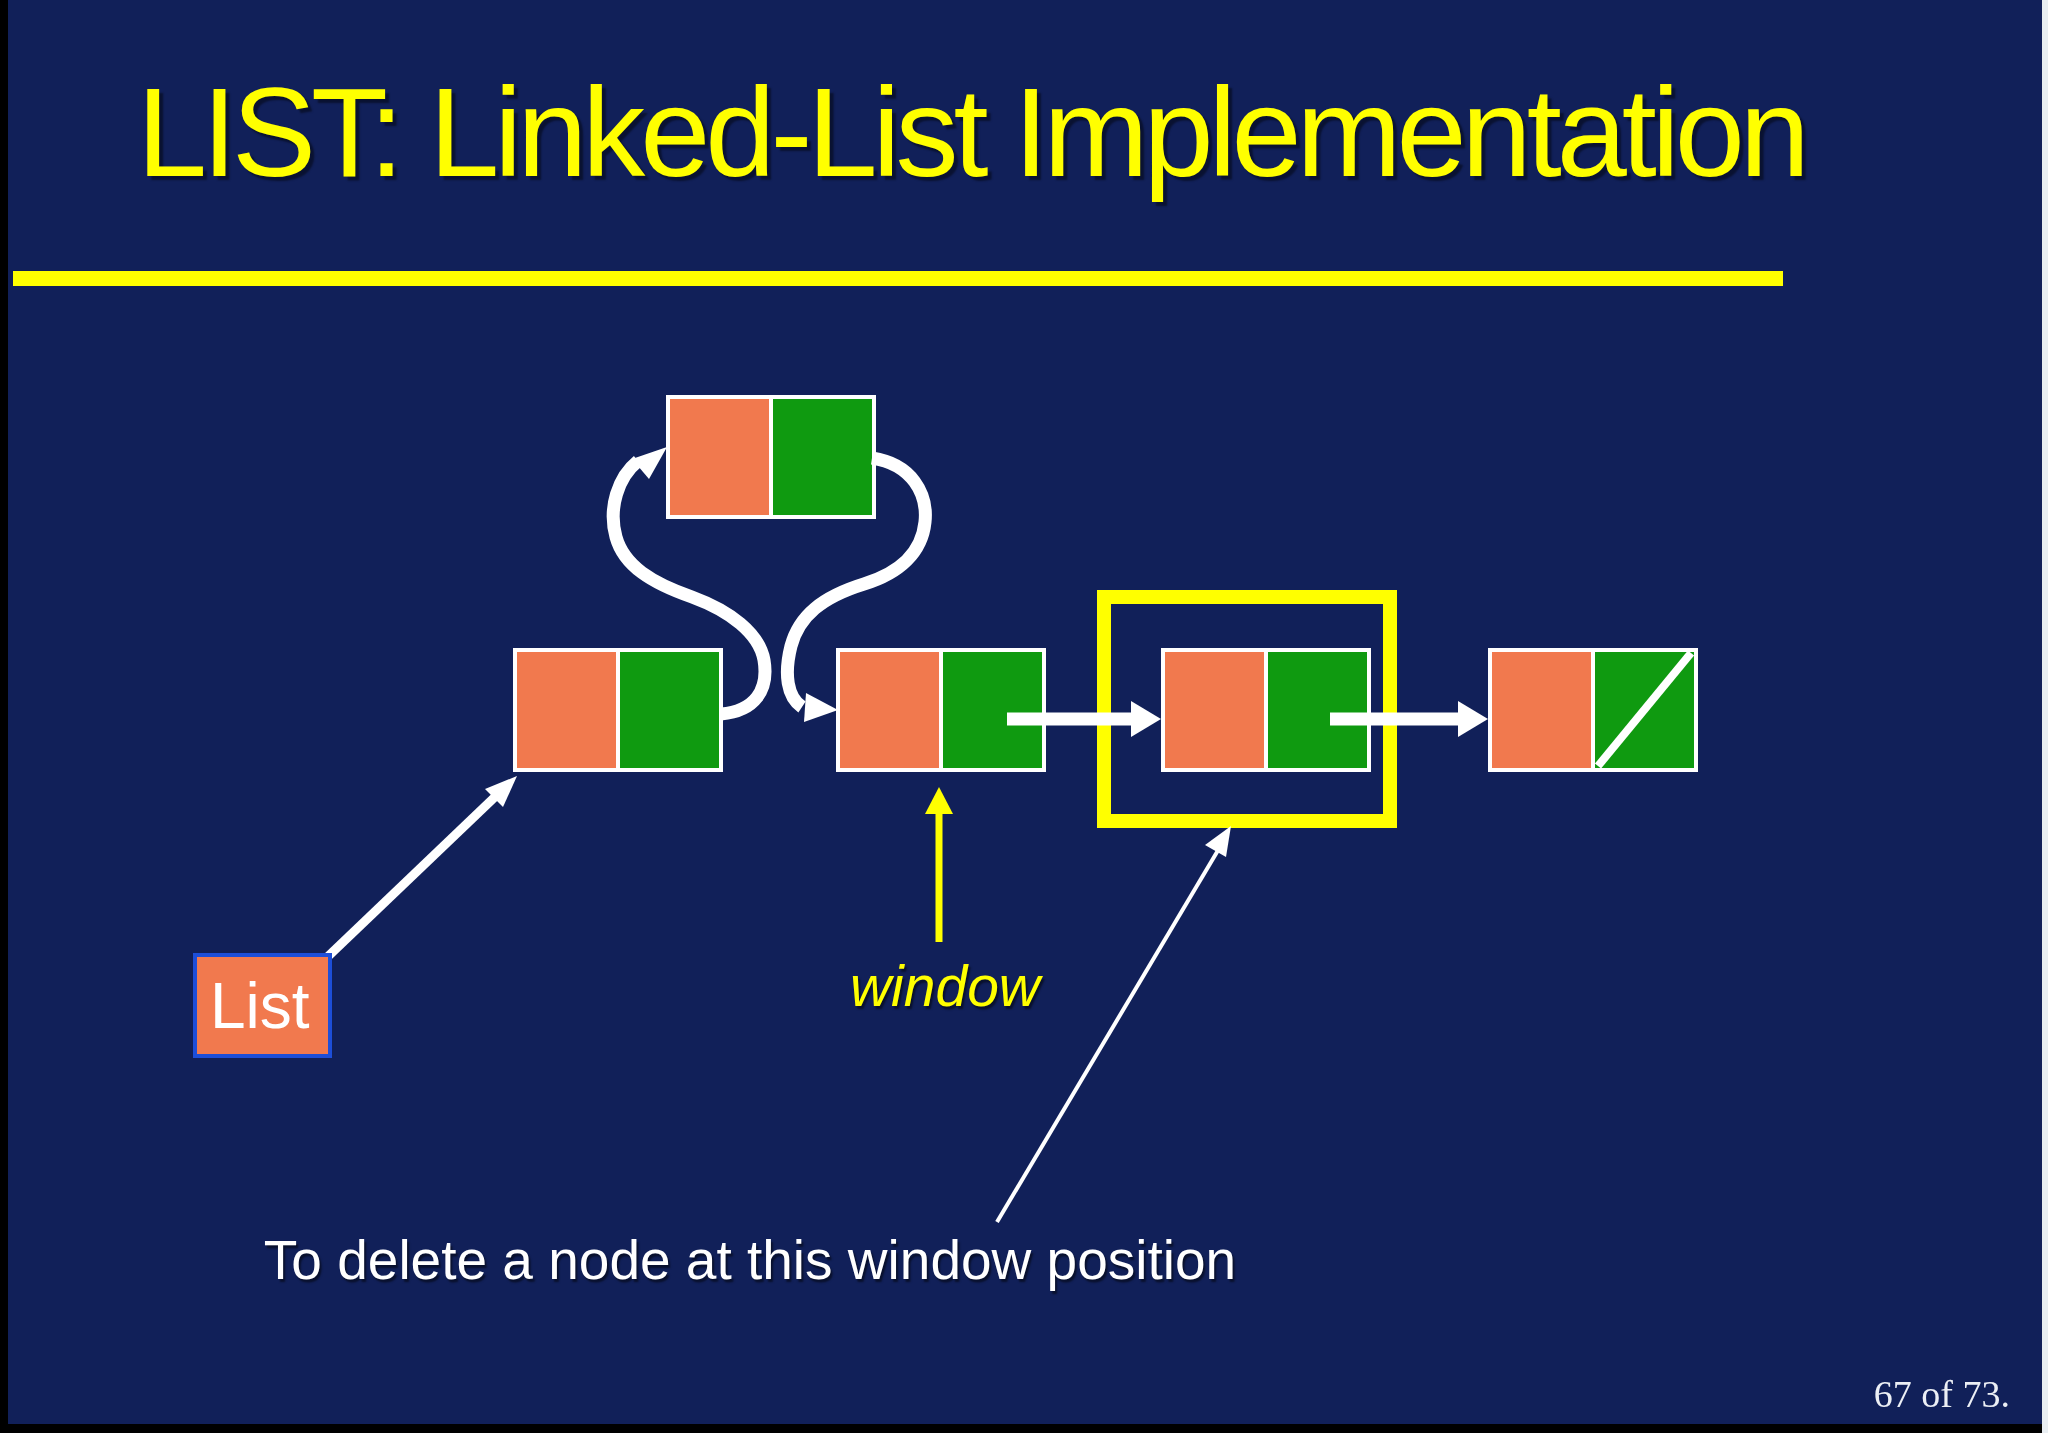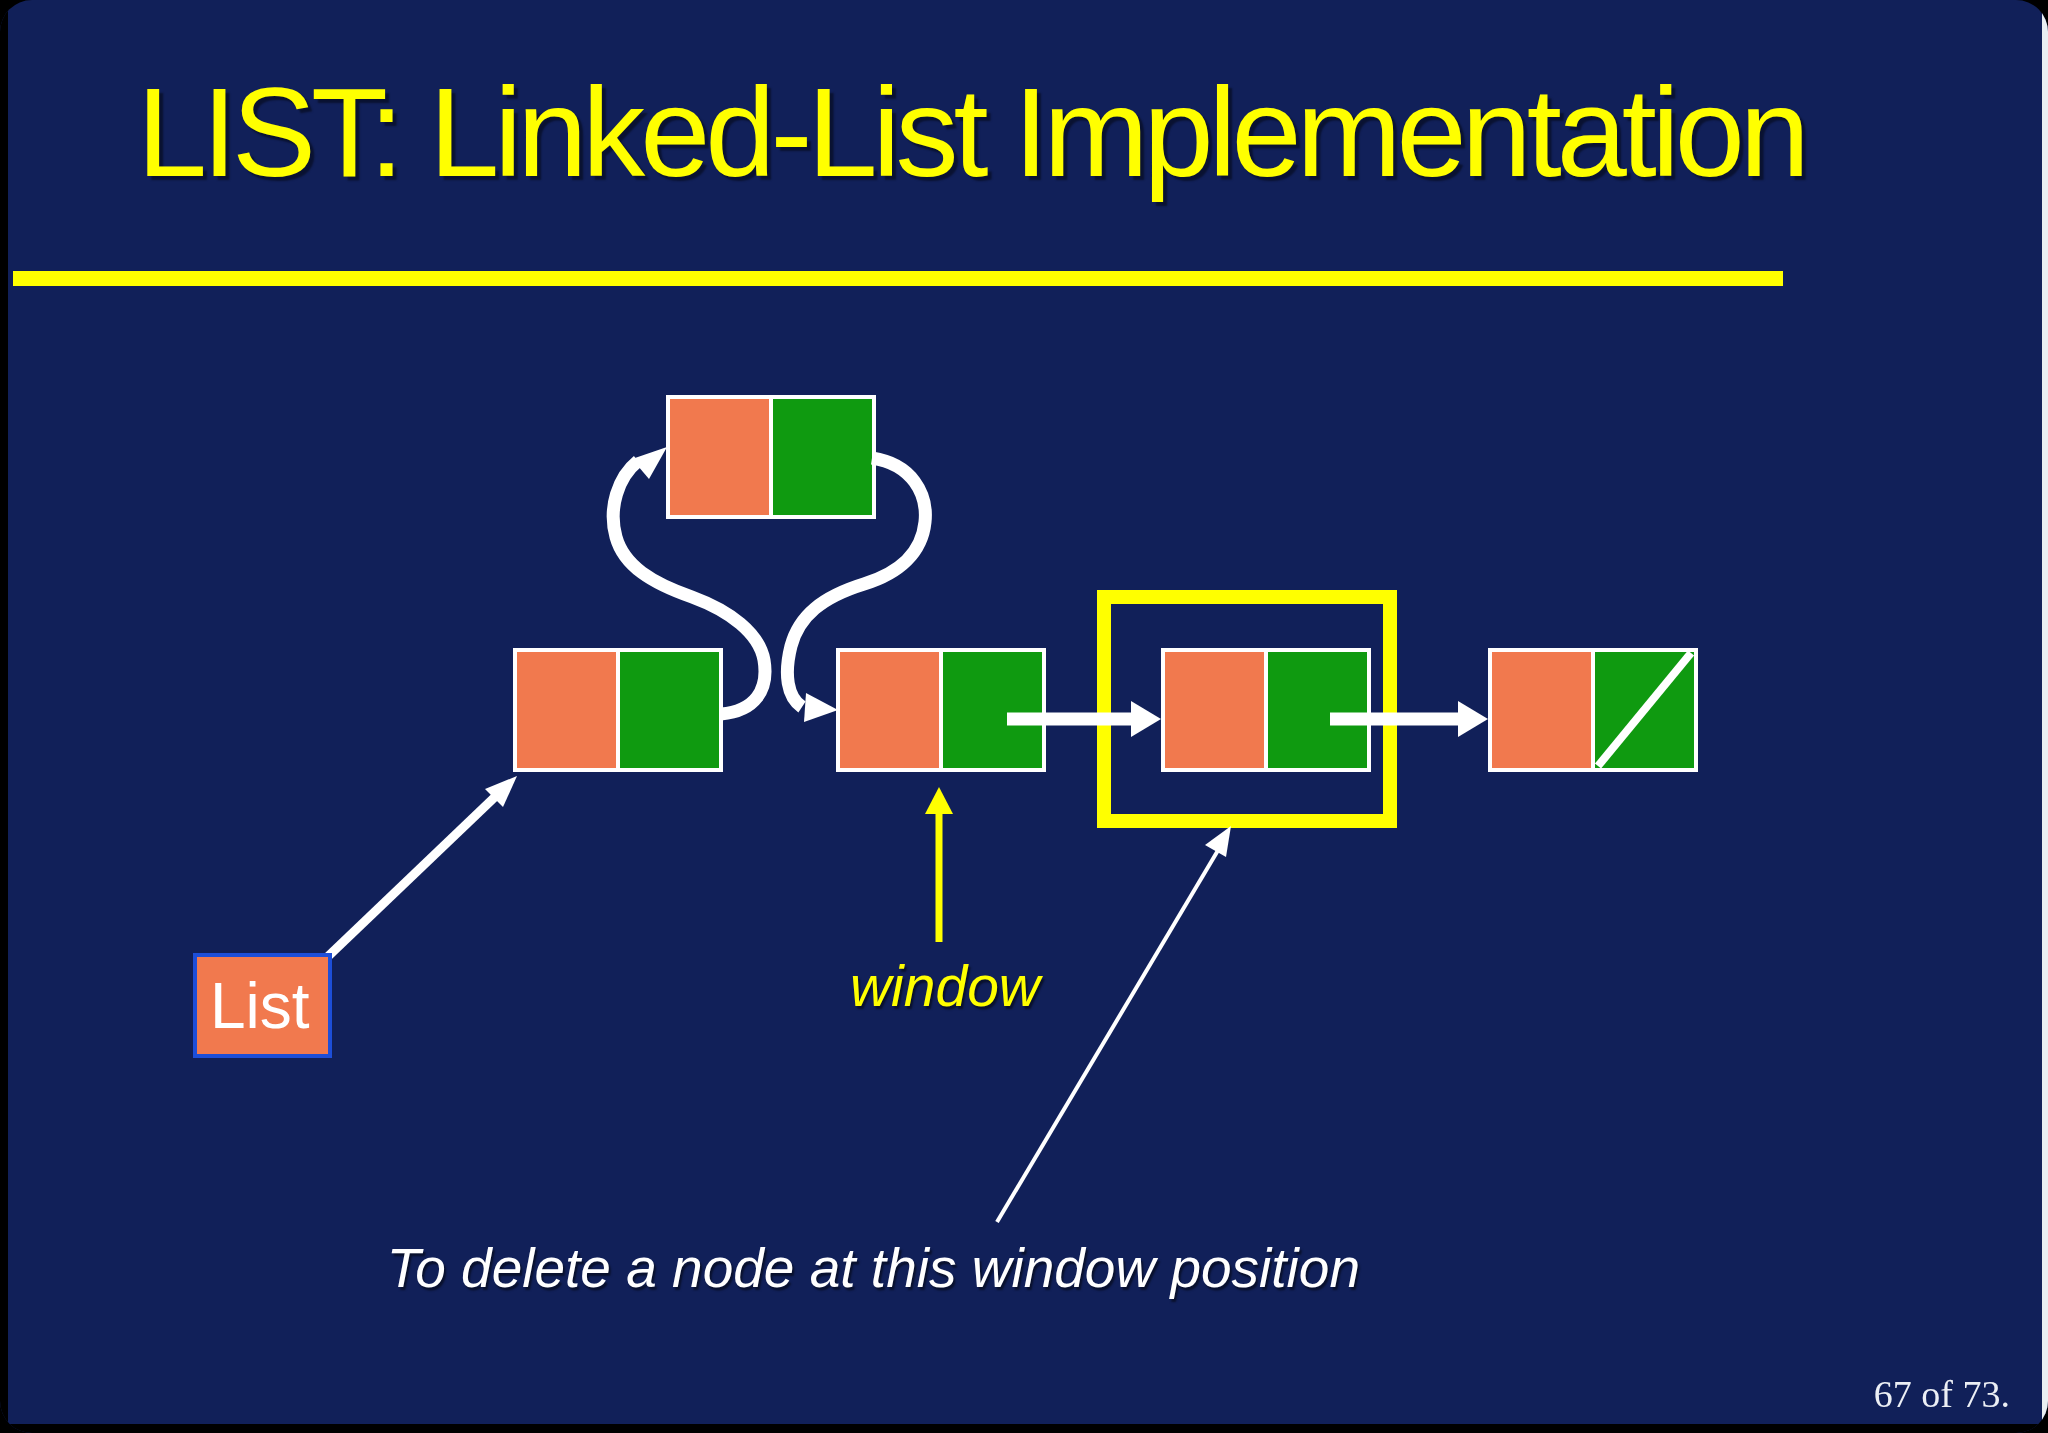--- a/index.html
+++ b/index.html
@@ -2,21 +2,20 @@
 <html style="--background: #112059; --title: #ffff00; --accent-yellow: #ffff00; --node-data: #f1794e; --node-pointer: #0f9a10; --arrow-white: #ffffff; --text-white: #ffffff;"><head>
 <meta charset="utf-8">
 <style>
   html,body{margin:0;padding:0;background:#000;}
   #slide{
     position:relative;
     width:2048px;height:1433px;
     background:var(--background,#112059);
     overflow:hidden;
     font-family:"Liberation Sans",sans-serif;
-    border-radius:32px;
   }
   .edge{position:absolute;}
   #edge-left{left:0;top:0;width:8px;height:1433px;background:#000;}
   #edge-bottom{left:0;top:1424px;width:2048px;height:9px;background:#000;}
   #edge-right{left:2042px;top:0;width:6px;height:1433px;background:#e9eef2;}
 
   #title{
     position:absolute;left:137px;top:70px;
     font-size:126px;letter-spacing:-5px;line-height:1;
     color:var(--title,#ffff00);white-space:nowrap;
@@ -38,24 +37,23 @@
     position:absolute;left:193px;top:953px;width:139px;height:105px;
     background:var(--node-data,#f1794e);
     border:4px solid #1d4ed8;box-sizing:border-box;
     display:flex;align-items:center;
   }
   #list-label-box .txt{
     font-size:64px;color:#fff;padding-left:13px;line-height:1;
   }
   #caption{
     position:absolute;left:140px;top:1222px;width:1220px;
-    text-align:right;font-size:55px;font-style:italic;
+    text-align:center;font-size:55px;
     color:var(--text-white,#fff);line-height:77px;
     text-shadow:2px 3px 2px rgba(0,0,0,.5);
-    margin-top:8px;
   }
   #page-indicator{
     position:absolute;right:38px;top:1372px;
     font-family:"Liberation Serif",serif;
     font-size:38px;color:#eceff5;
   }
 </style>
 </head>
 <body>
 

